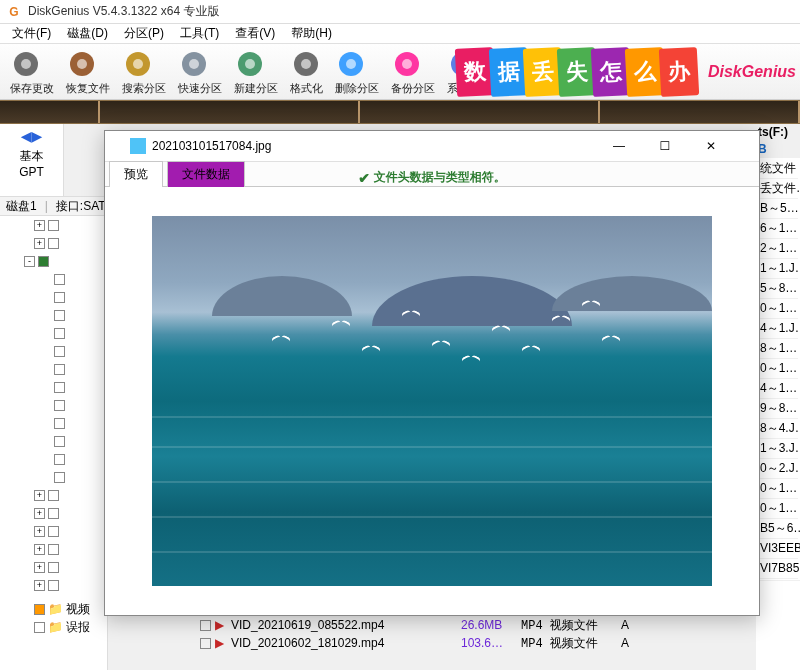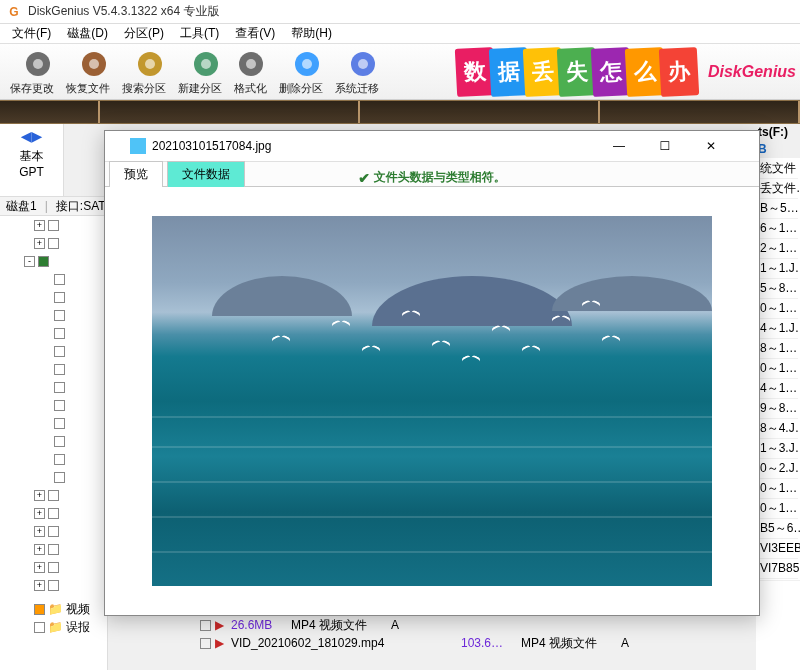--- a/index.html
+++ b/index.html
@@ -6,21 +6,21 @@
 body { background: #f0f0f0; width: 800px; height: 670px; overflow: hidden; position: relative; }
 
 .titlebar { height: 24px; background: #fff; border-bottom: 1px solid #ddd; display: flex; align-items: center; padding: 0 6px; }
 .app-icon { width: 16px; height: 16px; margin-right: 6px; display: inline-flex; align-items: center; justify-content: center; color: #e67e22; font-weight: bold; }
 .app-title { color: #333; }
 
 .menubar { height: 20px; background: #fff; display: flex; align-items: center; padding: 0 4px; border-bottom: 1px solid #e0e0e0; }
 .menu-item { padding: 2px 8px; cursor: default; }
 
 .toolbar { height: 56px; background: linear-gradient(#fefefe,#f0f0f0); border-bottom: 1px solid #d0d0d0; display: flex; align-items: center; padding: 0 4px; position: relative; overflow: hidden; }
-.tool-btn { display: flex; flex-direction: column; align-items: flex-end; padding: 2px 6px; cursor: default; }
+.tool-btn { display: flex; flex-direction: column; align-items: flex-start; padding: 2px 6px; cursor: default; }
 .tool-icon { width: 32px; height: 32px; display: flex; align-items: center; justify-content: center; }
 .tool-label { font-size: 11px; color: #222; margin-top: 1px; }
 
 .promo { position: absolute; right: 0; top: 0; height: 56px; display: flex; align-items: center; }
 .promo-card { width: 38px; height: 48px; margin-left: -4px; display: flex; align-items: center; justify-content: center; color: #fff; font-size: 22px; font-weight: bold; border-radius: 3px; transform: rotate(-3deg); }
 .promo-brand { color: #e91e63; font-style: italic; font-weight: bold; font-size: 16px; margin-left: 10px; padding-right: 4px; }
 
 .disk-strip { height: 24px; background: linear-gradient(#2e2418,#4a3a28); border-top: 1px solid #8b6f47; border-bottom: 1px solid #8b6f47; display: flex; }
 .disk-strip-seg { border-right: 2px solid #b8956a; }
 
@@ -42,33 +42,33 @@
 .right-strip { position: absolute; right: 0; top: 124px; width: 44px; bottom: 0; background: #fff; font-size: 11px; overflow: hidden; }
 .right-strip div { padding: 1px 2px; white-space: nowrap; border-bottom: 1px solid #f0f0f0; }
 .rs-head { background: #f0f0f0; font-weight: bold; }
 
 .file-rows { position: absolute; left: 200px; top: 616px; width: 560px; }
 .file-row { display: flex; align-items: center; height: 18px; font-size: 11px; }
 .file-row .chk { width: 11px; height: 11px; border: 1px solid #888; margin-right: 4px; }
 .file-row .ficon { width: 14px; color: #c62828; margin-right: 2px; }
 .file-row .fname { width: 230px; }
 .file-row .fsize { width: 60px; color: #6d28d9; }
-.file-row .ftype { width: 100px; }
+.file-row .ftype { width: 100px; font-family: Liberation Mono, monospace; }
 .file-row .fattr { width: 20px; }
 
 
 .dialog { position: absolute; left: 104px; top: 130px; width: 656px; height: 486px; background: #fff; border: 1px solid #888; box-shadow: 0 4px 20px rgba(0,0,0,0.25); display: flex; flex-direction: column; }
 .dlg-title { height: 30px; display: flex; align-items: center; padding: 0 25px; background: #fff; }
 .dlg-title-icon { width: 16px; height: 16px; margin-right: 6px; background: #4fc3f7; }
 .dlg-title-text { flex: 1; }
 .dlg-btn { width: 46px; height: 30px; display: flex; align-items: center; justify-content: center; cursor: default; }
 
 .dlg-tabs { height: 26px; background: #fcfcfc; border-top: 1px solid #e0e0e0; border-bottom: 1px solid #c8c8c8; display: flex; align-items: flex-end; position: relative; }
 .dlg-tab { padding: 4px 14px; border: 1px solid #c8c8c8; border-bottom: none; background: #fff; margin-left: 4px; position: relative; top: 1px; }
-.dlg-tab.inactive { background: #5eead4; }
+.dlg-tab.inactive { background: #a21caf; }
 .dlg-status { position: absolute; left: 50%; transform: translateX(-50%); color: #2e7d32; font-weight: bold; display: flex; align-items: center; }
 .check-icon { color: #2e7d32; margin-right: 4px; font-size: 14px; }
 
 .dlg-body { flex: 1; background: #fff; display: flex; align-items: center; justify-content: center; padding: 20px; }
 .preview-img { width: 560px; height: 370px; background: linear-gradient(180deg, #7a8fa8 0%, #8fa8c0 18%, #a8c0d4 26%, #4a8fa8 32%, #147a8f 38%, #0d6b7d 50%, #1a8095 65%, #0d6072 80%, #147085 100%); position: relative; overflow: hidden; }
 .mountains { position: absolute; top: 60px; left: 0; right: 0; height: 50px; }
 .mtn { position: absolute; background: #6b8099; border-radius: 50% 50% 0 0 / 100% 100% 0 0; }
 .bird { position: absolute; width: 18px; height: 10px; }
 .bird::before, .bird::after { content: ''; position: absolute; width: 9px; height: 5px; border-top: 2px solid #fff; border-radius: 50% 50% 0 0; }
 .bird::before { left: 0; transform: rotate(-25deg); }
@@ -117,20 +117,29 @@
           <svg width="28" height="28">
             <circle cx="14" cy="14" r="12" fill="#b8860b" opacity="0.85"></circle>
             <circle cx="14" cy="14" r="5" fill="#fff" opacity="0.6"></circle>
           </svg>
         </div>
         <div class="tool-label">搜索分区</div>
       </div>
       <div class="tool-btn">
         <div class="tool-icon">
           <svg width="28" height="28">
+            <circle cx="14" cy="14" r="12" fill="#708090" opacity="0.85"></circle>
+            <circle cx="14" cy="14" r="5" fill="#fff" opacity="0.6"></circle>
+          </svg>
+        </div>
+        <div class="tool-label">快速分区</div>
+      </div>
+      <div class="tool-btn">
+        <div class="tool-icon">
+          <svg width="28" height="28">
             <circle cx="14" cy="14" r="12" fill="#2e8b57" opacity="0.85"></circle>
             <circle cx="14" cy="14" r="5" fill="#fff" opacity="0.6"></circle>
           </svg>
         </div>
         <div class="tool-label">新建分区</div>
       </div>
       <div class="tool-btn">
         <div class="tool-icon">
           <svg width="28" height="28">
             <circle cx="14" cy="14" r="12" fill="#555" opacity="0.85"></circle>
@@ -140,20 +149,29 @@
         <div class="tool-label">格式化</div>
       </div>
       <div class="tool-btn">
         <div class="tool-icon">
           <svg width="28" height="28">
             <circle cx="14" cy="14" r="12" fill="#1e90ff" opacity="0.85"></circle>
             <circle cx="14" cy="14" r="5" fill="#fff" opacity="0.6"></circle>
           </svg>
         </div>
         <div class="tool-label">删除分区</div>
+      </div>
+      <div class="tool-btn">
+        <div class="tool-icon">
+          <svg width="28" height="28">
+            <circle cx="14" cy="14" r="12" fill="#ff1493" opacity="0.85"></circle>
+            <circle cx="14" cy="14" r="5" fill="#fff" opacity="0.6"></circle>
+          </svg>
+        </div>
+        <div class="tool-label">备份分区</div>
       </div>
       <div class="tool-btn">
         <div class="tool-icon">
           <svg width="28" height="28">
             <circle cx="14" cy="14" r="12" fill="#4169e1" opacity="0.85"></circle>
             <circle cx="14" cy="14" r="5" fill="#fff" opacity="0.6"></circle>
           </svg>
         </div>
         <div class="tool-label">系统迁移</div>
       </div>
@@ -310,20 +328,21 @@
       <div>B5～6…</div>
       <div>VI3EEB～1…</div>
       <div>VI7B85～1…</div>
     </div>
 </div>
 
 <div class="file-rows" id="frows">
     <div class="file-row">
       <span class="chk"></span>
       <span class="ficon">▶</span>
+      <span class="fname">VID_20210619_085522.mp4</span>
       <span class="fsize">26.6MB</span>
       <span class="ftype">MP4 视频文件</span>
       <span class="fattr">A</span>
     </div>
     <div class="file-row">
       <span class="chk"></span>
       <span class="ficon">▶</span>
       <span class="fname">VID_20210602_181029.mp4</span>
       <span class="fsize">103.6…</span>
       <span class="ftype">MP4 视频文件</span>

